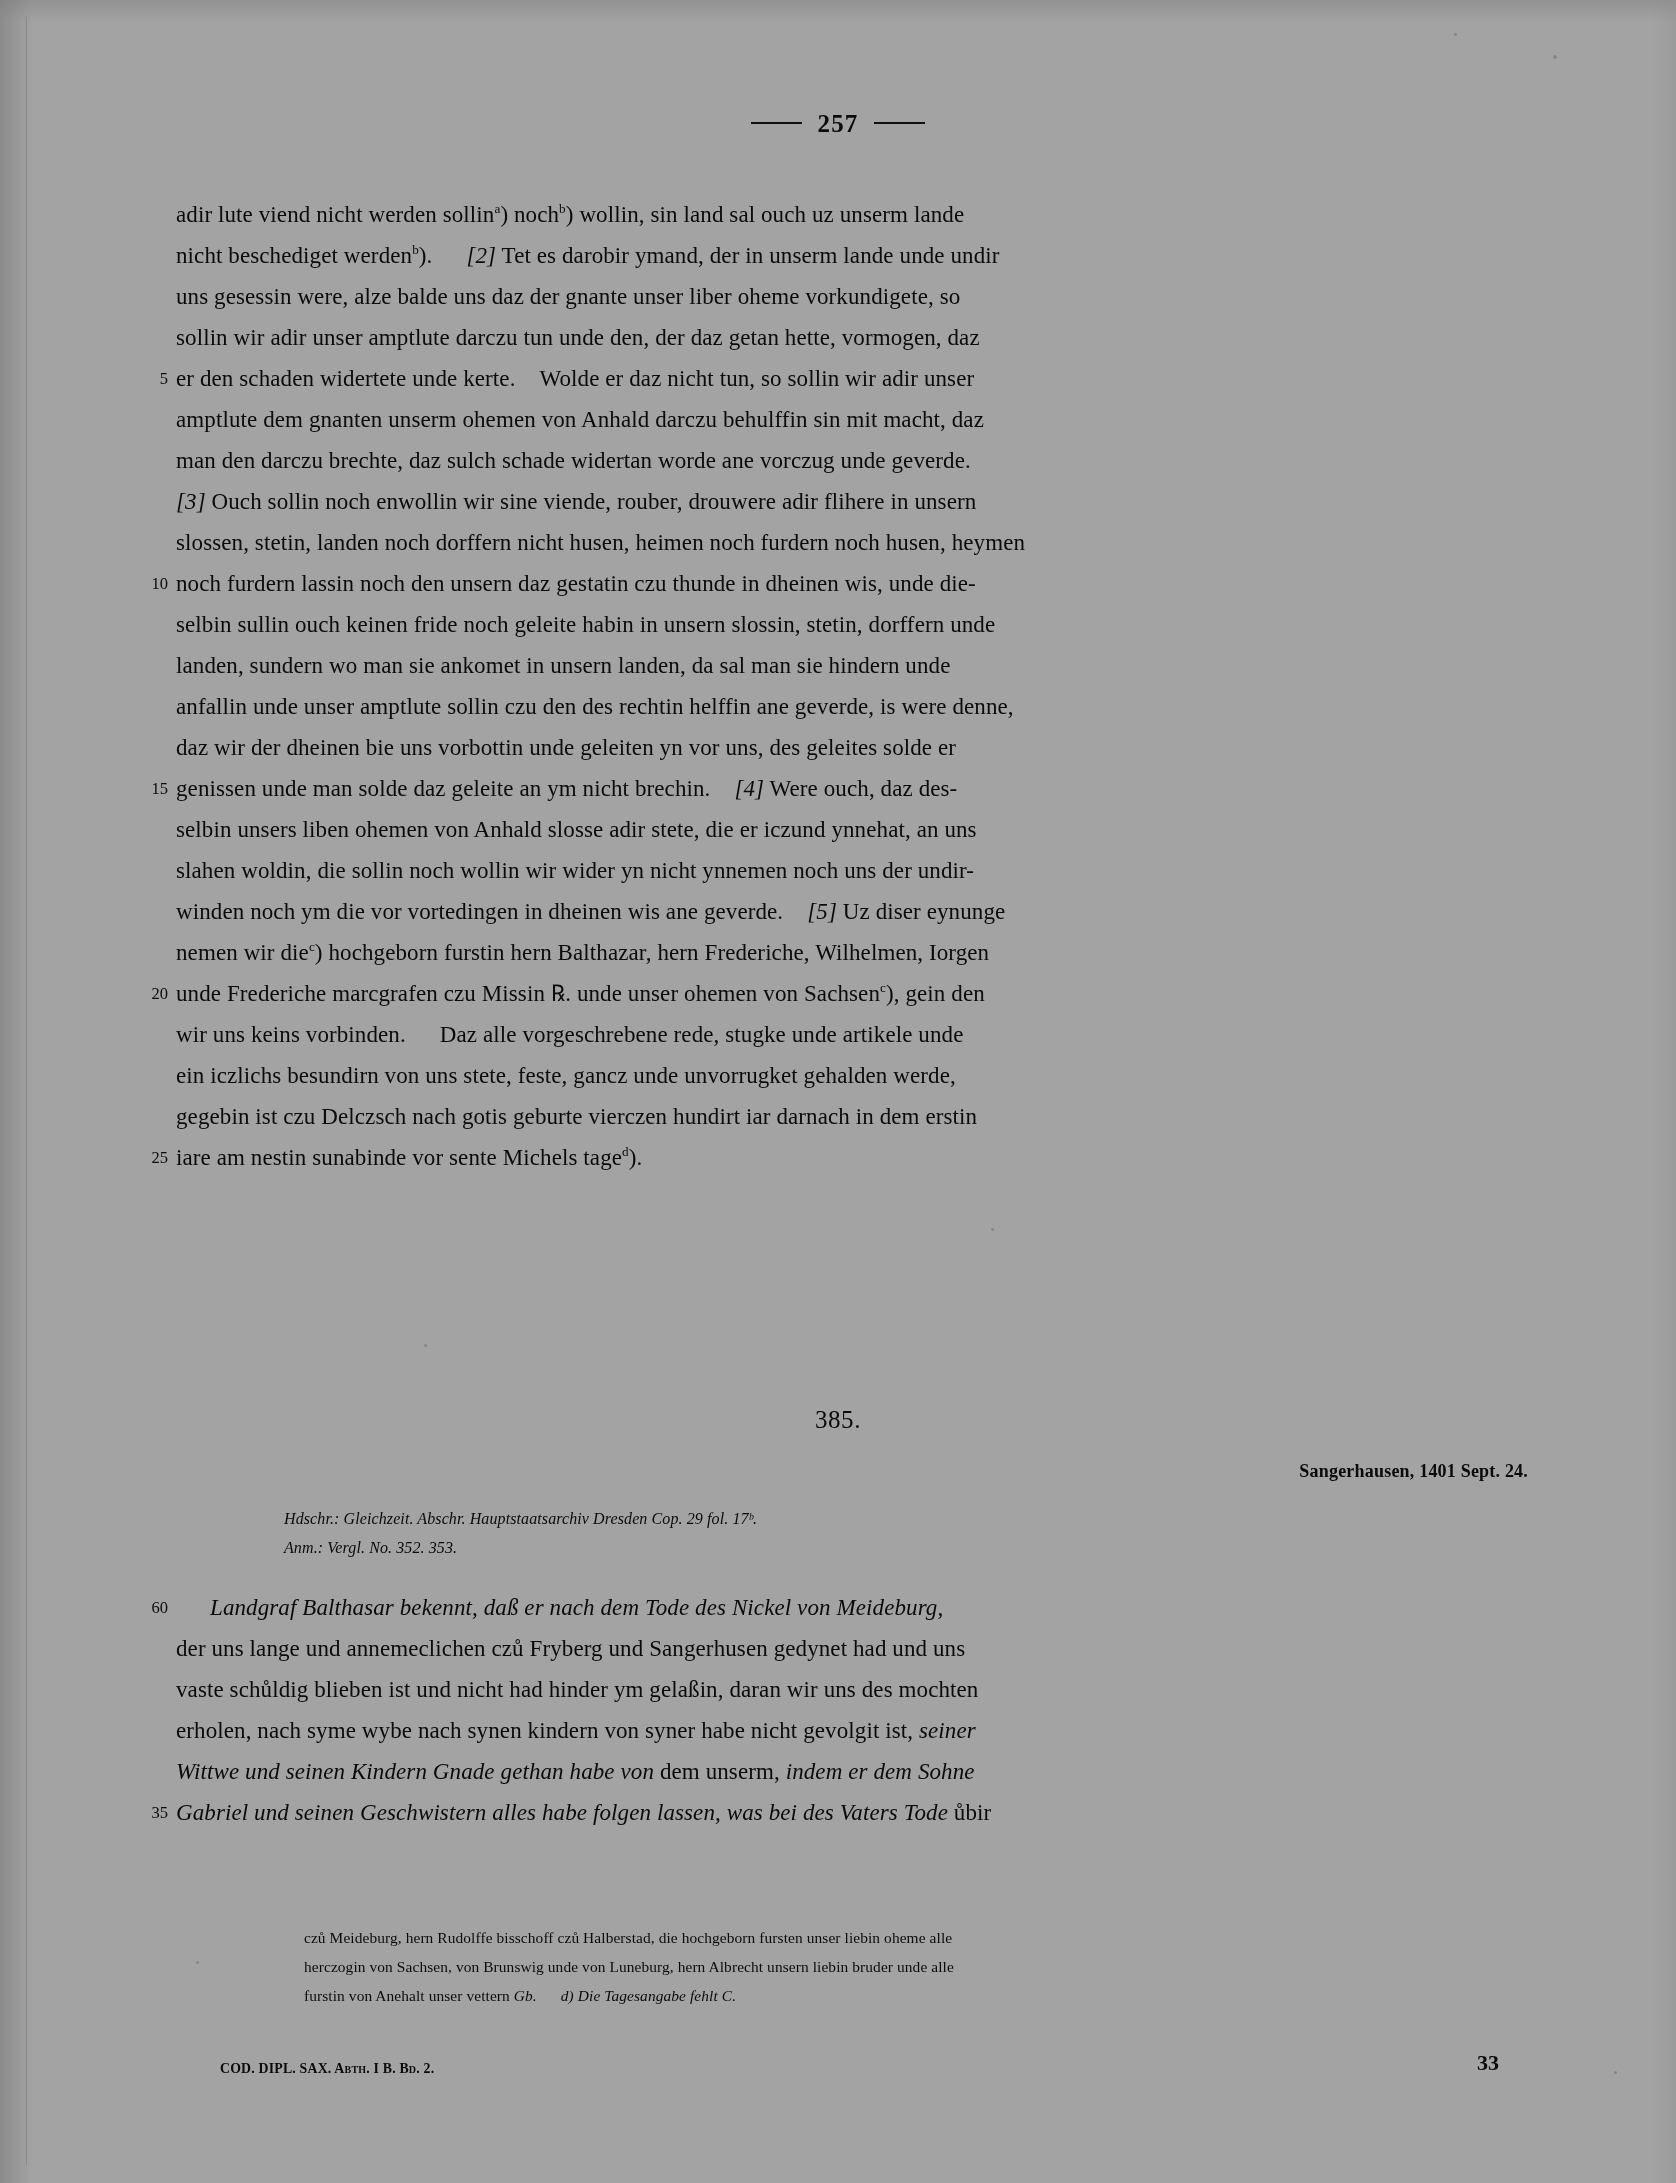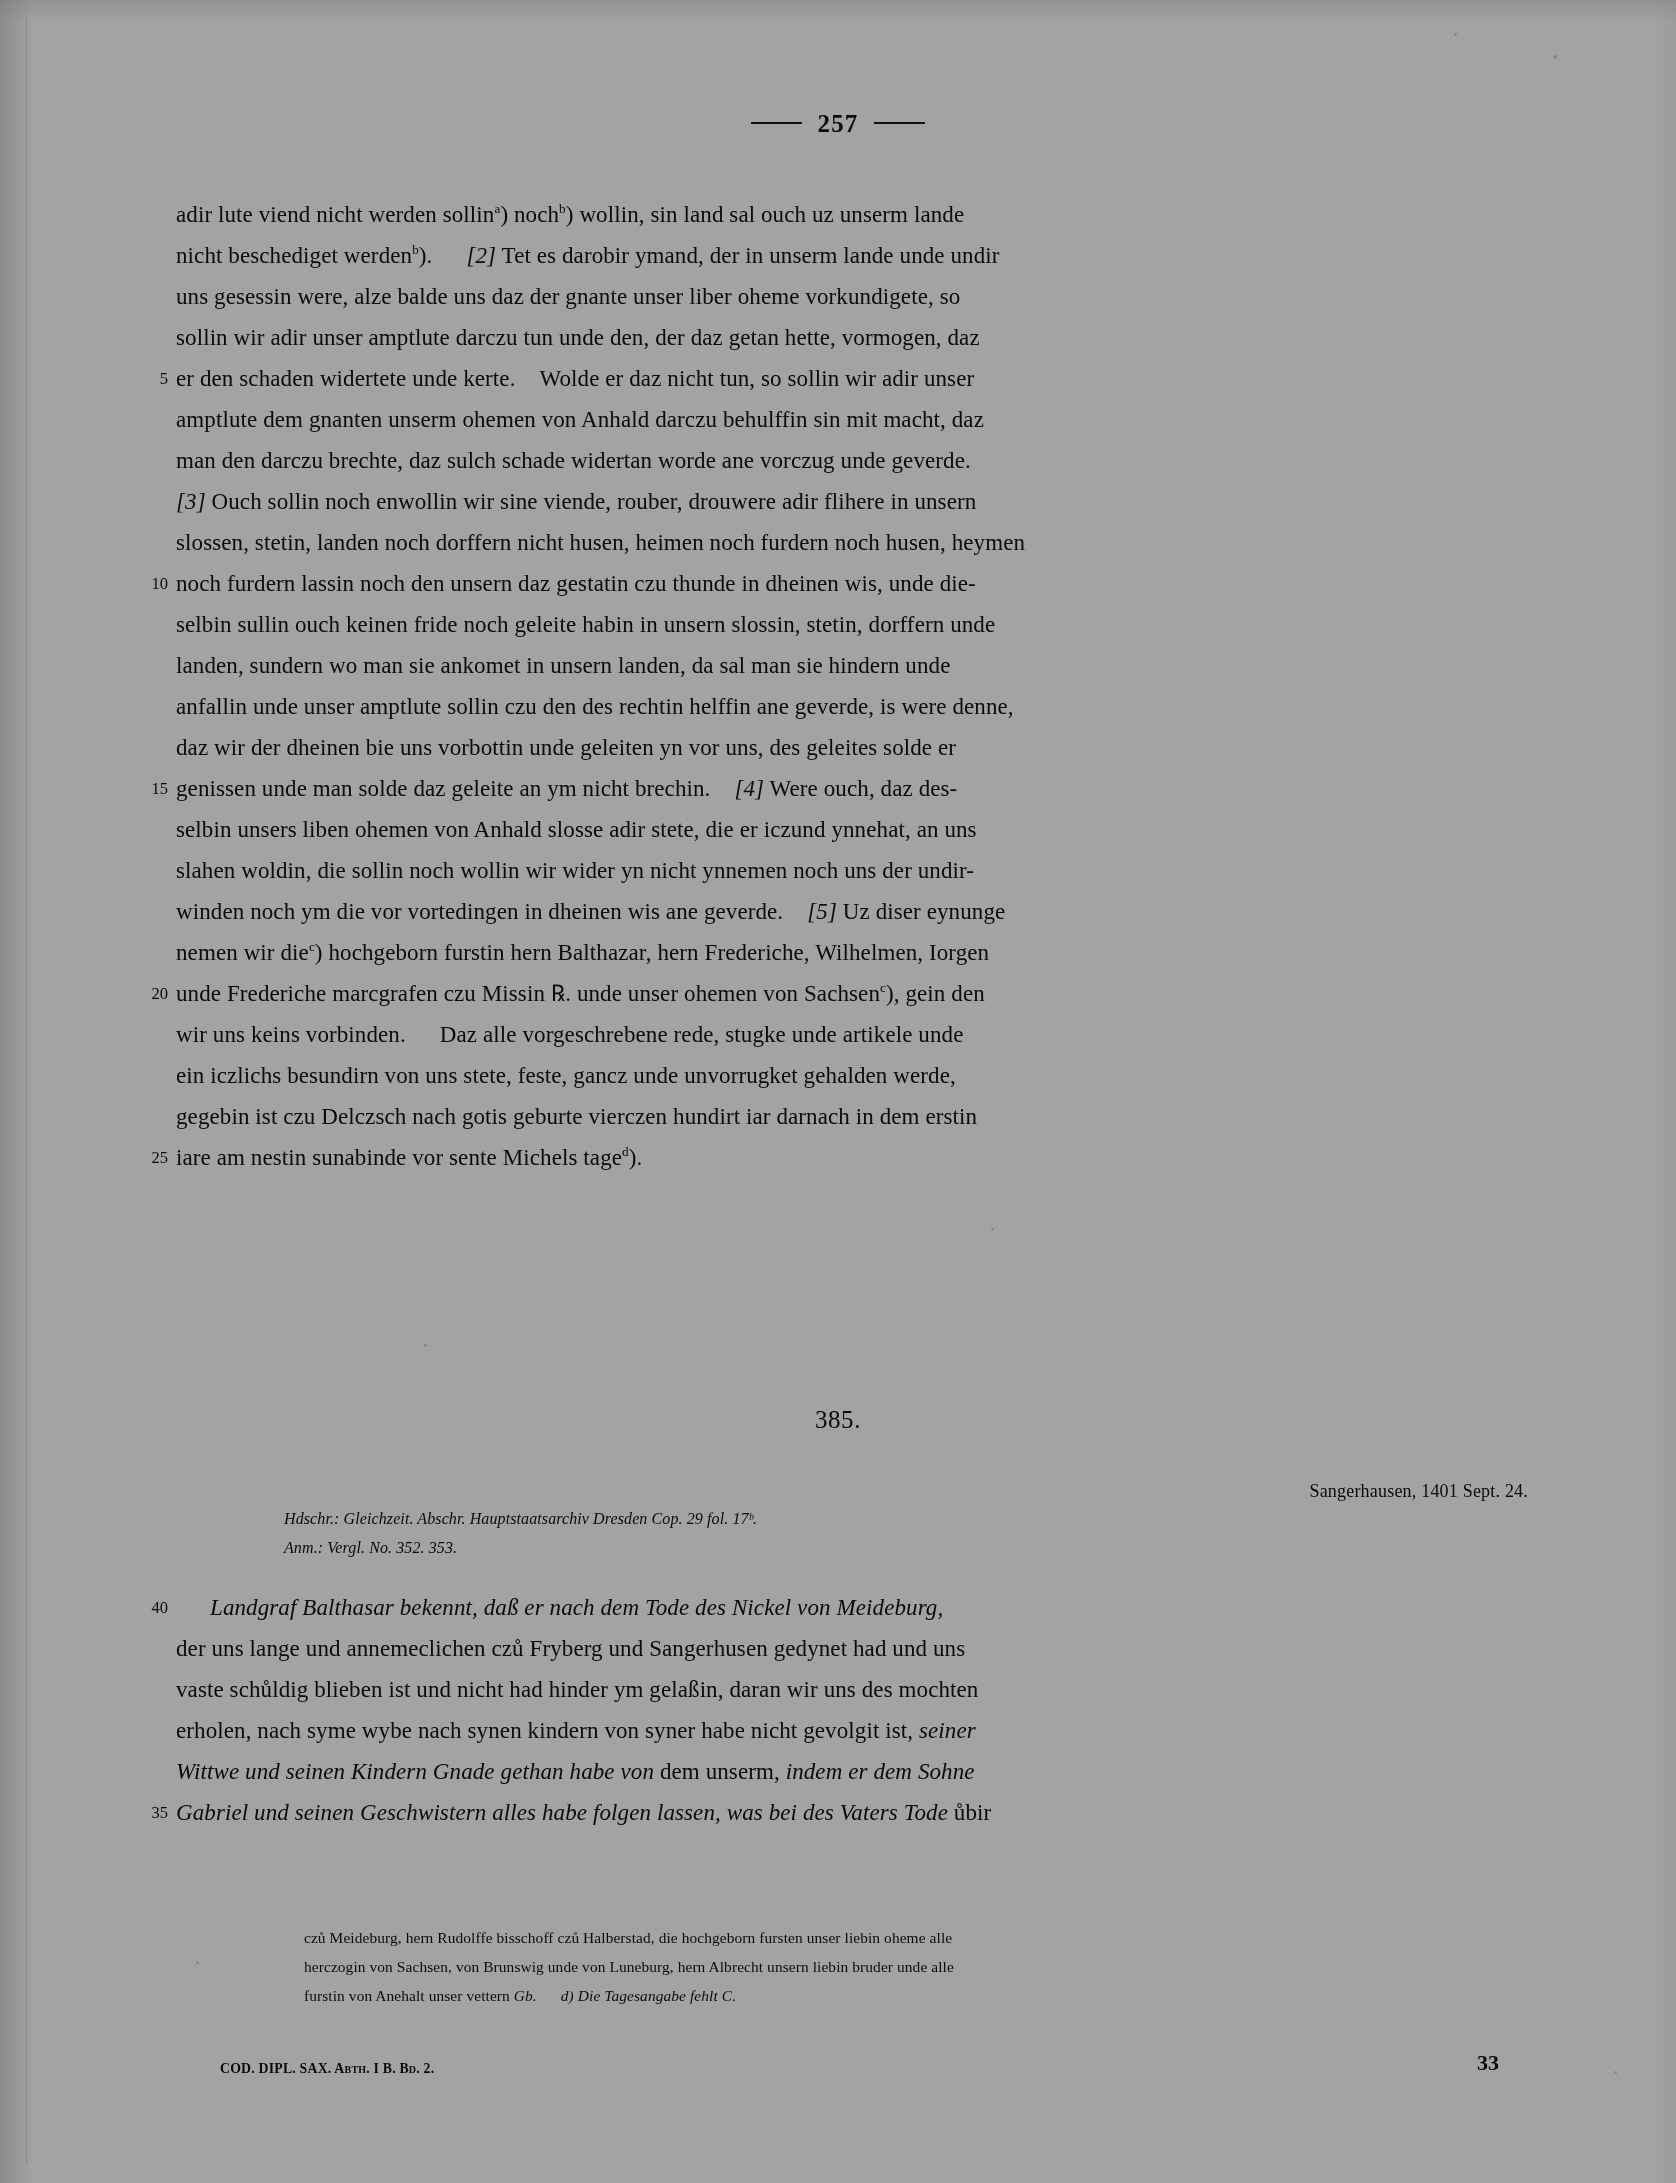--- a/index.html
+++ b/index.html
@@ -101,23 +101,22 @@
     top: 1406px;
     text-align: center;
     font-size: 25px;
     letter-spacing: 0.6px;
   }
   .place-date {
     position: absolute;
     right: 148px;
     top: 1461px;
     font-size: 18px;
-    font-weight: 400;
+    font-weight: 700;
     letter-spacing: 0.2px;
-    margin-top: 20px;
   }
 
   
   .apparatus {
     position: absolute;
     left: 236px;
     top: 1504px;
     font-size: 16px;
     font-style: italic;
     line-height: 29px;
@@ -215,21 +214,21 @@
 
   <div class="secnum">385.</div>
   <div class="place-date">Sangerhausen, 1401 Sept. 24.</div>
 
   <div class="apparatus" id="apparatus">
       <div>Hdschr.: Gleichzeit. Abschr. Hauptstaatsarchiv Dresden Cop. 29 fol. 17ᵇ.</div>
       <div>Anm.: Vergl. No. 352. 353.</div>
     </div>
 
   <div class="regest" id="regest-text">
-      <div class="tline"><span class="num">40</span><span class="gap-lg"></span><span class="it">Landgraf Balthasar bekennt, daß er nach dem Tode des Nickel von Meideburg,</span></div>
+      <div class="tline"><span class="num">60</span><span class="gap-lg"></span><span class="it">Landgraf Balthasar bekennt, daß er nach dem Tode des Nickel von Meideburg,</span></div>
       <div class="tline"><span>der uns lange und annemeclichen czů Fryberg und Sangerhusen gedynet had und uns</span></div>
       <div class="tline"><span>vaste schůldig blieben ist und nicht had hinder ym gelaßin, daran wir uns des mochten</span></div>
       <div class="tline"><span>erholen, nach syme wybe nach synen kindern von syner habe nicht gevolgit ist, </span><span class="it">seiner</span></div>
       <div class="tline"><span class="it">Wittwe und seinen Kindern Gnade gethan habe von</span><span> dem unserm, </span><span class="it">indem er dem Sohne</span></div>
       <div class="tline"><span class="num">35</span><span class="it">Gabriel und seinen Geschwistern alles habe folgen lassen, was bei des Vaters Tode</span><span> ůbir</span></div>
     </div>
 
   <div class="footnotes" id="footnotes">
       <div class="fline indent"><span>czů Meideburg, hern Rudolffe bisschoff czů Halberstad, die hochgeborn fursten unser liebin oheme alle</span></div>
       <div class="fline indent"><span>herczogin von Sachsen, von Brunswig unde von Luneburg, hern Albrecht unsern liebin bruder unde alle</span></div>

